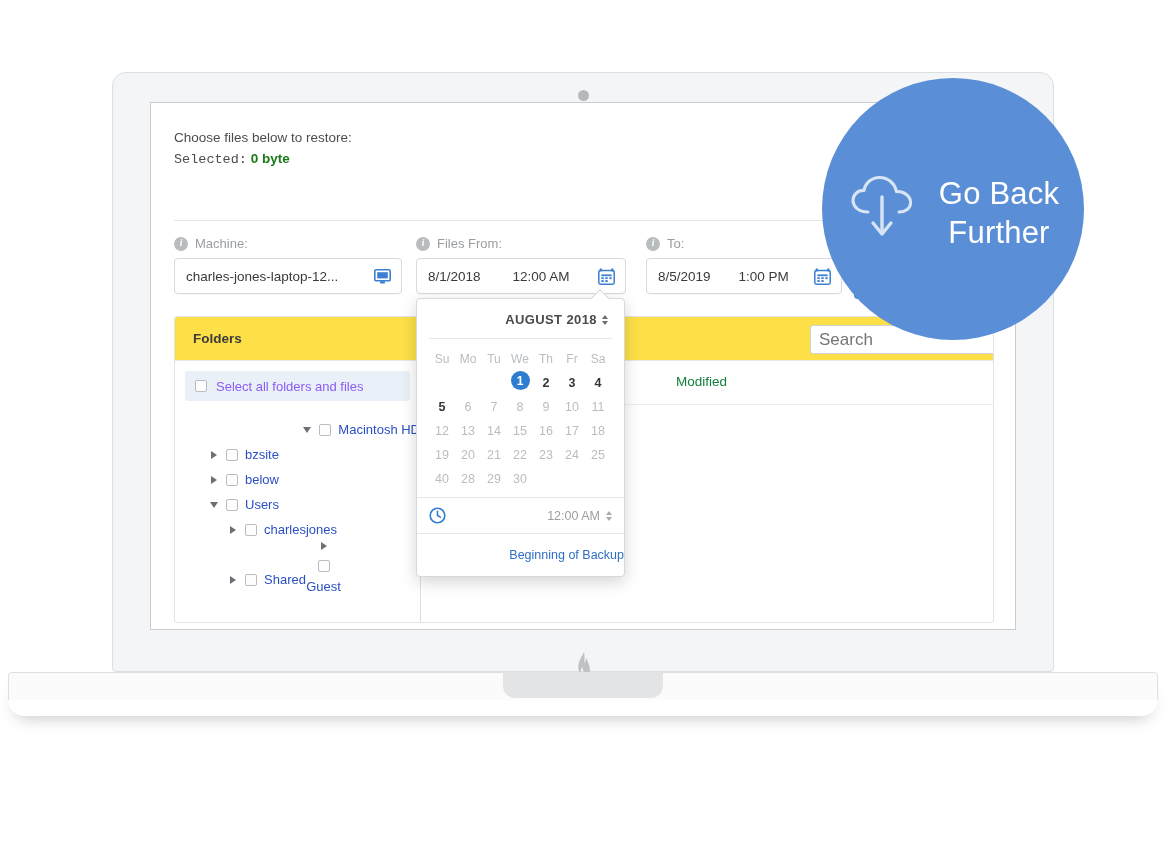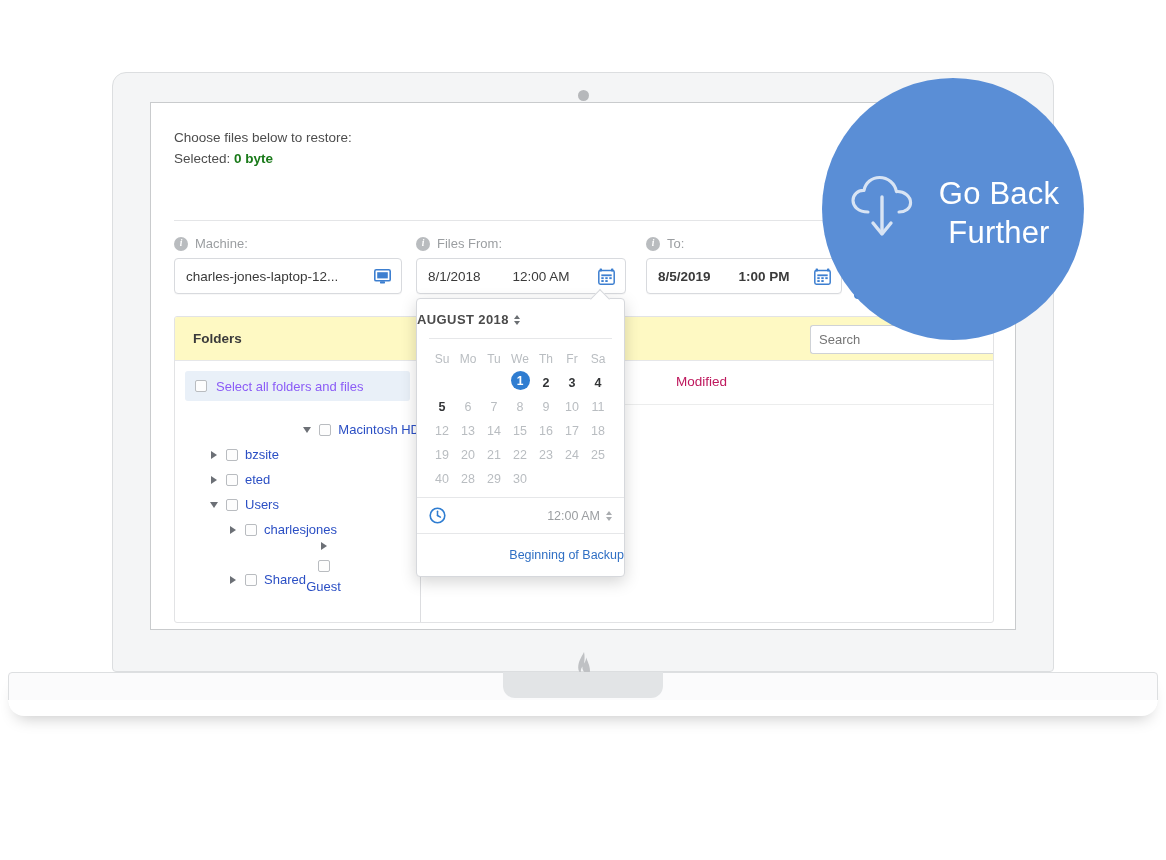--- a/index.html
+++ b/index.html
@@ -39,21 +39,21 @@
   }
   .base-lip{
     position:absolute;left:8px;top:700px;width:1150px;height:16px;
     background:#ffffff;border-radius:0 0 16px 16px;
   }
 
   
   .content{position:absolute;inset:0;padding:0;}
   .top-text{position:absolute;left:23px;top:24px;}
   .t-line{font-size:13.5px;color:#4d4d4d;line-height:21px;}
-  .t-sel-label{font-size:13.5px;color:#4d4d4d;}
+  .t-sel-label{font-size:13.5px;color:#4d4d4d;font-family:Liberation Mono, monospace;}
   .t-sel-value{font-size:13.5px;color:#1a7a1a;font-weight:bold;}
 
   .hrule{
     position:absolute;left:23px;top:117px;width:820px;height:1px;background:#e4e5e7;
   }
 
   
   .field-group{position:absolute;}
   .field-label{
     display:flex;align-items:center;gap:7px;margin-bottom:7px;
@@ -72,40 +72,40 @@
   }
   .fb-text{font-size:13.5px;color:#3a3a3a;padding-left:11px;}
   .fb-time{font-size:13.5px;color:#3a3a3a;}
   .fb-icon{margin-left:auto;padding-right:10px;display:flex;align-items:center;}
 
   #machine-group{left:23px;top:133px;width:228px;}
   #machine-group .field-box{width:228px;}
   #from-group{left:265px;top:133px;width:210px;}
   #from-group .field-box{width:210px;position:relative;z-index:3;}
   #to-group{left:495px;top:133px;width:196px;}
-  #to-group .field-box{width:196px;font-weight:bold;}
+  #to-group .field-box{width:196px;}
   .from-date{padding-left:11px;}
   .from-time{margin-left:32px;}
   .to-time{margin-left:28px;}
 
   .restore-btn{
     position:absolute;left:703px;top:160px;width:128px;height:36px;
     background:#4a84cd;border-radius:4px;
   }
 
   
   .panels{
     position:absolute;left:23px;top:213px;width:820px;height:307px;
     border:1px solid #e2e3e5;border-radius:3px;box-sizing:border-box;background:#fff;
     display:flex;overflow:hidden;
   }
   .panel-left{width:246px;border-right:1px solid #dcdde0;box-sizing:border-box;}
   .panel-right{flex:1;position:relative;}
   .panel-head{
-    height:44px;background:#fef9c3;border-bottom:1px solid #e6e7e9;
+    height:44px;background:#fde047;border-bottom:1px solid #e6e7e9;
     display:flex;align-items:center;box-sizing:border-box;
   }
   .panel-head-title{font-size:13.5px;font-weight:bold;color:#3b3b3b;padding-left:18px;}
   .deleted-lbl{font-size:13.5px;color:#6e7276;padding-left:18px;}
 
   .selectall-row{
     margin:10px 10px 0 10px;height:30px;background:#e9f0f8;border-radius:3px;
     display:flex;align-items:center;gap:9px;padding-left:10px;box-sizing:border-box;
   }
   .selectall-label{font-size:13px;color:#8b5cf6;}
@@ -119,44 +119,44 @@
     width:12px;height:12px;border:1px solid #b9bcc0;border-radius:2px;
     background:#fdfdfd;box-sizing:border-box;flex:0 0 12px;
   }
   .tree-label{font-size:13px;color:#2b4fc4;}
 
   .search-wrap{
     position:absolute;right:11px;top:8px;width:172px;height:29px;display:flex;
   }
   .search-input{
     flex:1;border:1px solid #cfd2d6;border-right:none;border-radius:3px 0 0 3px;
-    background:#fff;font-size:13px;color:#5c6166;padding:0 8px;box-sizing:border-box;
+    background:#fff;font-size:17px;color:#5c6166;padding:0 8px;box-sizing:border-box;
     font-family:"Liberation Sans",sans-serif;outline:none;
   }
   .col-head{
     position:absolute;top:44px;left:0;right:0;height:44px;
     border-bottom:1px solid #eceded;box-sizing:border-box;
   }
   .col-size{position:absolute;left:165px;top:13px;font-size:13.5px;color:#6e7276;}
-  .col-mod{position:absolute;left:255px;top:13px;font-size:13.5px;color:#be185d;}
+  .col-mod{position:absolute;left:255px;top:13px;font-size:13.5px;color:#15803d;}
 
   
   .cal-pop{
     position:absolute;left:265px;top:195px;width:209px;
     background:#fff;border:1px solid #d6d8dc;border-radius:4px;
     box-shadow:0 5px 16px rgba(0,0,0,.17);z-index:6;box-sizing:border-box;
   }
   .cal-arrow{
     position:absolute;left:176px;top:-7px;width:13px;height:13px;background:#fff;
     border-left:1px solid #d6d8dc;border-top:1px solid #d6d8dc;transform:rotate(45deg);
   }
   .cal-title{
-    text-align:center;padding:13px 0 11px;font-size:13px;font-weight:bold;
+    text-align:center;padding:13px 16px 11px;font-size:13px;font-weight:bold;
     color:#4a4a4a;letter-spacing:.4px;display:flex;align-items:center;
-    justify-content:flex-start;gap:5px;
+    justify-content:flex-end;gap:5px;
   }
   .stepper{display:inline-flex;flex-direction:column;gap:2px;}
   .stepper i{
     display:block;width:0;height:0;border-left:3.5px solid transparent;border-right:3.5px solid transparent;
   }
   .st-up{border-bottom:4px solid #6a6e72;}
   .st-dn{border-top:4px solid #6a6e72;}
   .cal-div{height:1px;background:#e6e7e9;margin:0 12px;}
   .cal-grid{padding:8px 12px 6px;}
   .cal-row{display:flex;}
@@ -301,21 +301,21 @@
                   <span class="caret caret-right"></span>
                 </span>
                 <span class="cb"></span>
                 <span class="tree-label">bzsite</span>
               </div>
               <div class="tree-row" style="padding-left: 33px;">
                 <span class="tw">
                   <span class="caret caret-right"></span>
                 </span>
                 <span class="cb"></span>
-                <span class="tree-label">eted</span>
+                <span class="tree-label">below</span>
               </div>
               <div class="tree-row" style="padding-left: 33px;">
                 <span class="tw">
                   <span class="caret caret-down"></span>
                 </span>
                 <span class="cb"></span>
                 <span class="tree-label">Users</span>
               </div>
               <div class="tree-row" style="padding-left: 52px;">
                 <span class="tw">

